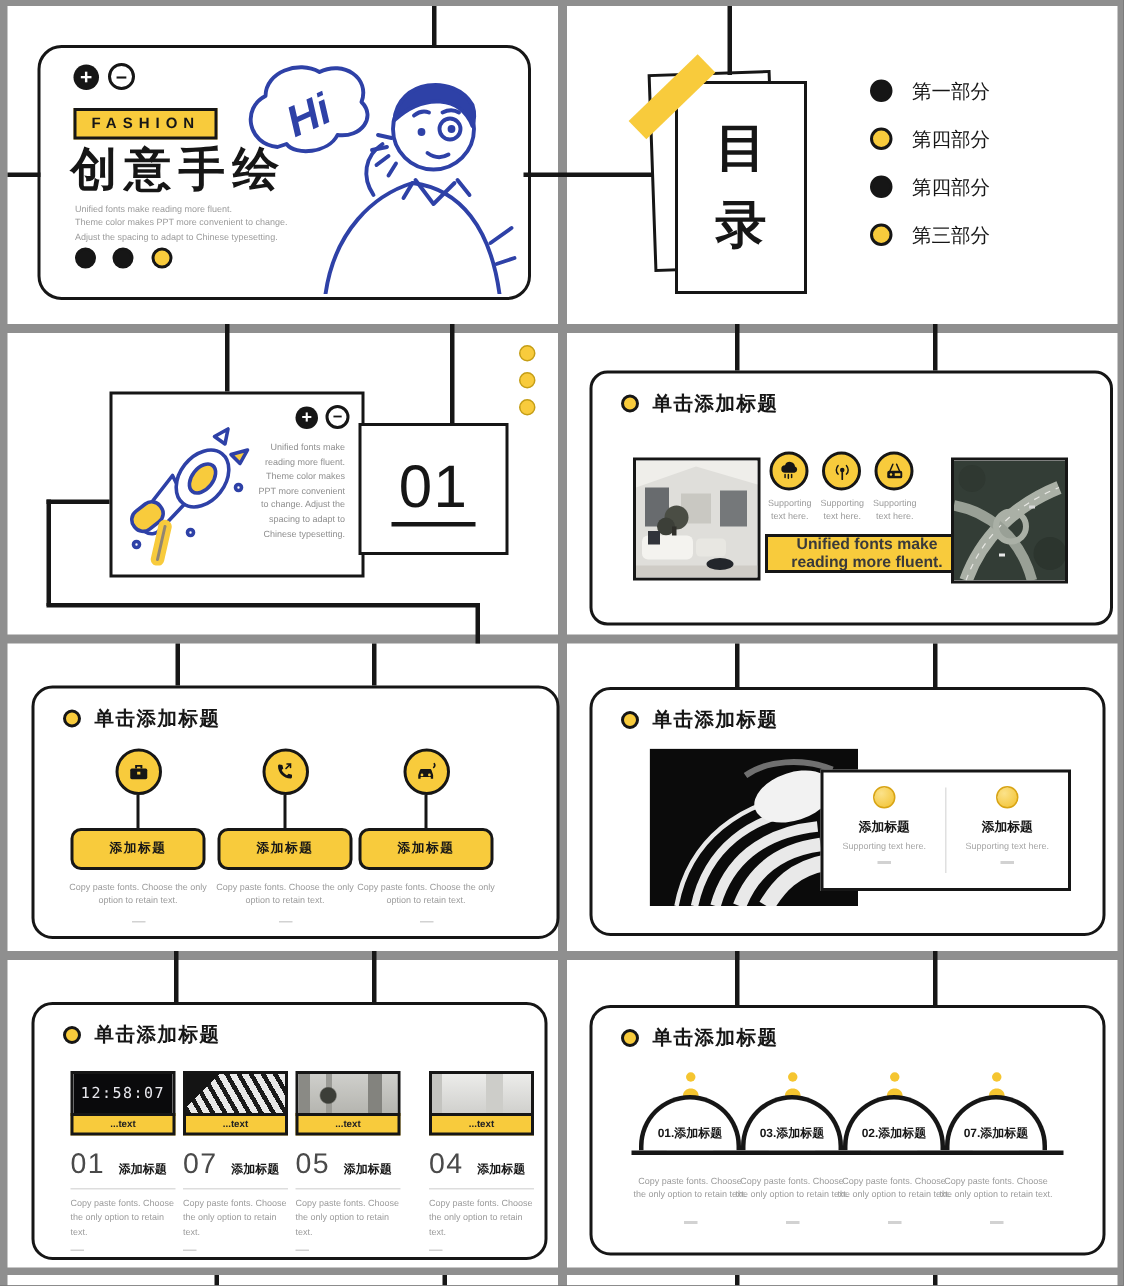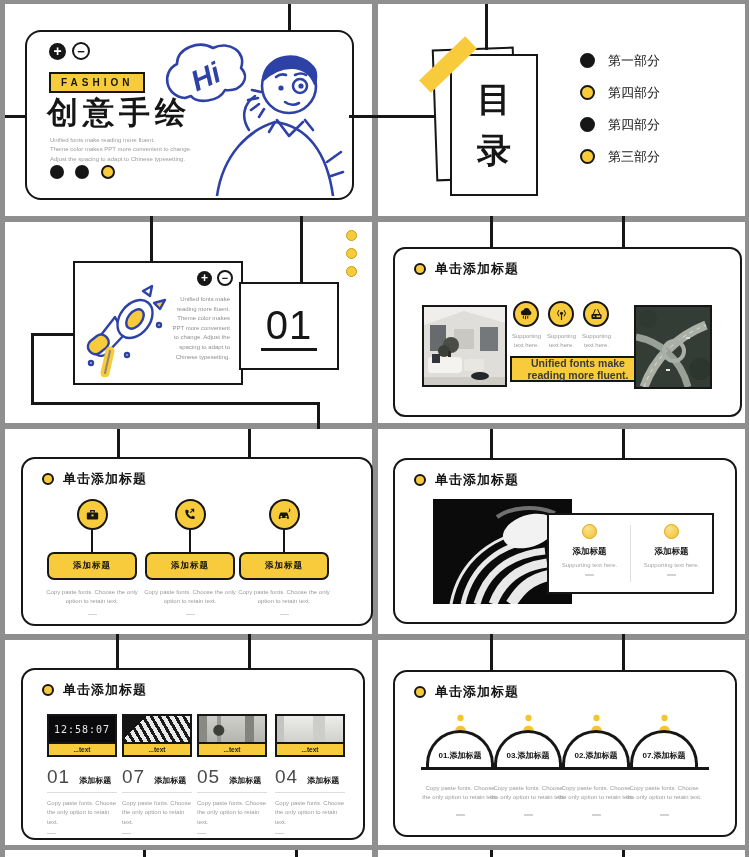--- a/index.html
+++ b/index.html
@@ -362,21 +362,21 @@
         <div class="ftag">...text</div>
         <div class="numrow">
           <span class="bignum">05</span>
           <span class="nlabel">添加标题</span>
         </div>
         <div class="uline"></div>
         <div class="tiny" style="margin-top:6px">Copy paste fonts. Choose the only option to retain text.</div>
         <div class="dash" style="margin-top:6px"></div>
       </div>
 
-      <div class="f-col" style="left:252px;top:44px">
+      <div class="f-col" style="left:263px;top:44px">
         <div class="fphoto">
             <div class="ph-room-b"></div>
           </div>
         <div class="ftag">...text</div>
         <div class="numrow">
           <span class="bignum">04</span>
           <span class="nlabel">添加标题</span>
         </div>
         <div class="uline"></div>
         <div class="tiny" style="margin-top:6px">Copy paste fonts. Choose the only option to retain text.</div>

